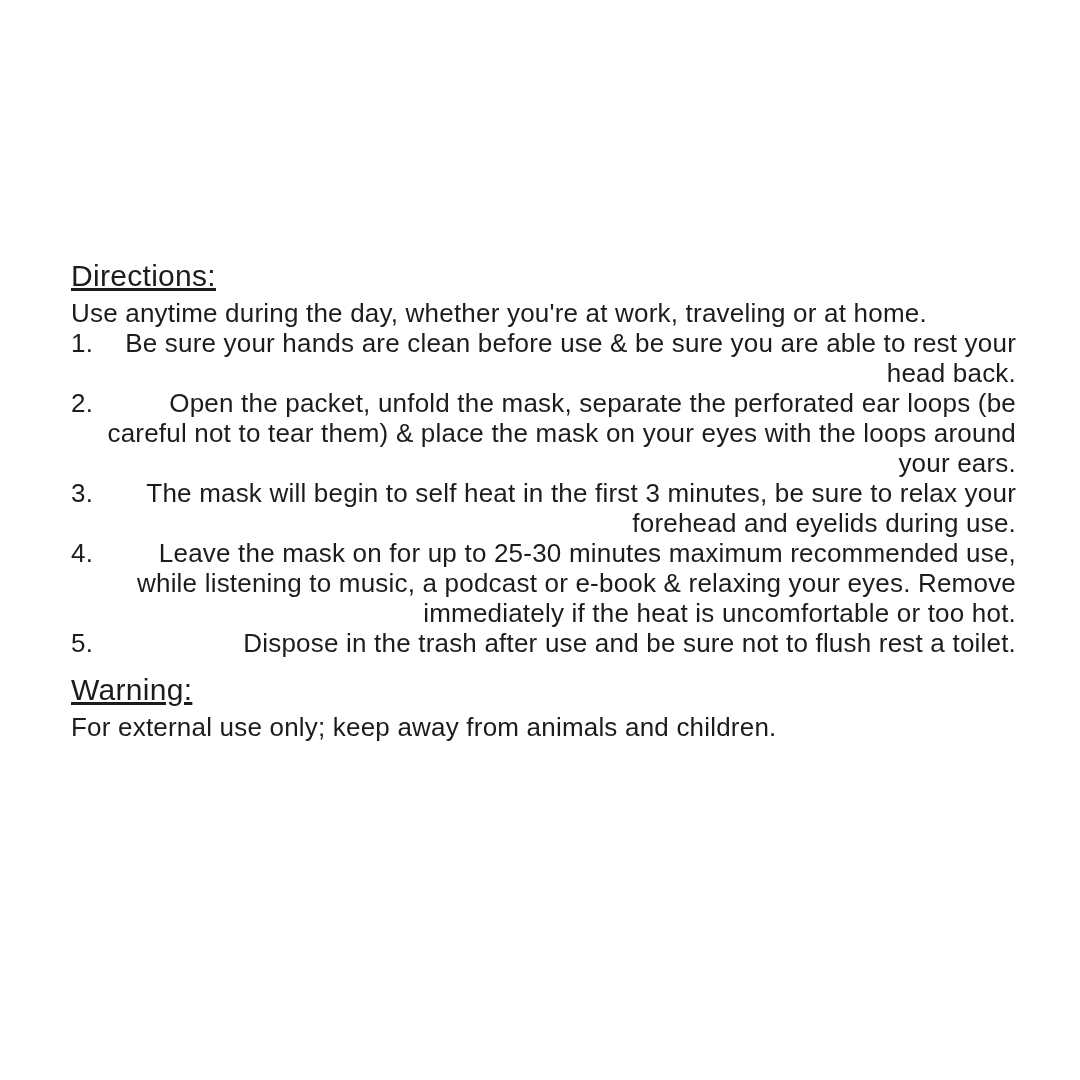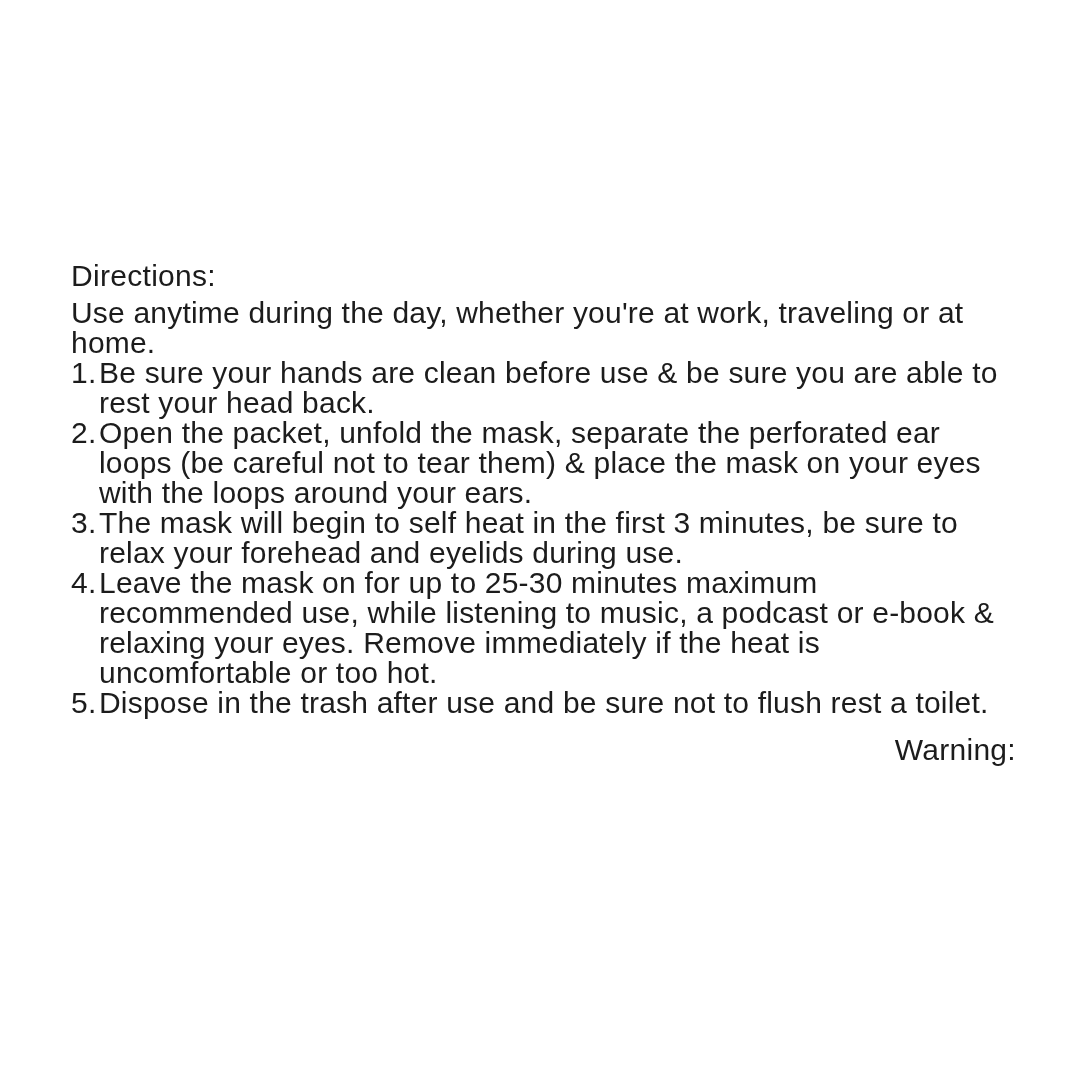--- a/index.html
+++ b/index.html
@@ -20,23 +20,24 @@
     left: 71px;
     top: 258px;
     width: 945px;
   }
   .section-heading {
     font-size: 30px;
     font-weight: 400;
     line-height: 36px;
     letter-spacing: 0.3px;
     margin: 0 0 4px 0;
+    text-decoration: underline;
   }
   .body-text {
-    font-size: 30px;
+    font-size: 26px;
     font-weight: 400;
     line-height: 30px;
     letter-spacing: 0.2px;
     margin: 0;
   }
   .intro-line {
     margin-bottom: 0;
   }
   .steps-list {
     margin: 0;
@@ -47,27 +48,27 @@
     display: flex;
     align-items: flex-start;
   }
   .step-num {
     flex: 0 0 auto;
     min-width: 28px;
     white-space: pre;
   }
   .step-text {
     flex: 1 1 auto;
+    text-align: right;
   }
   .section {
     margin-bottom: 14px;
   }
   .section:last-child {
     margin-bottom: 0;
-    text-align: right;
   }
 </style>
 </head>
 <body>
 
 <div class="label-panel">
 
   <div class="section">
     <h2 class="section-heading">Directions:</h2>
     <p class="body-text intro-line">Use anytime during the day, whether you're at work, traveling or at home.</p>
@@ -91,15 +92,16 @@
       <div class="step-item body-text">
         <span class="step-num">5.</span>
         <span class="step-text">Dispose in the trash after use and be sure not to flush rest a toilet.</span>
       </div>
     </div>
   </div>
 
 
   <div class="section">
     <h2 class="section-heading">Warning:</h2>
+    <p class="body-text">For external use only; keep away from animals and children.</p>
   </div>
 
 </div>
 
 </body></html>

